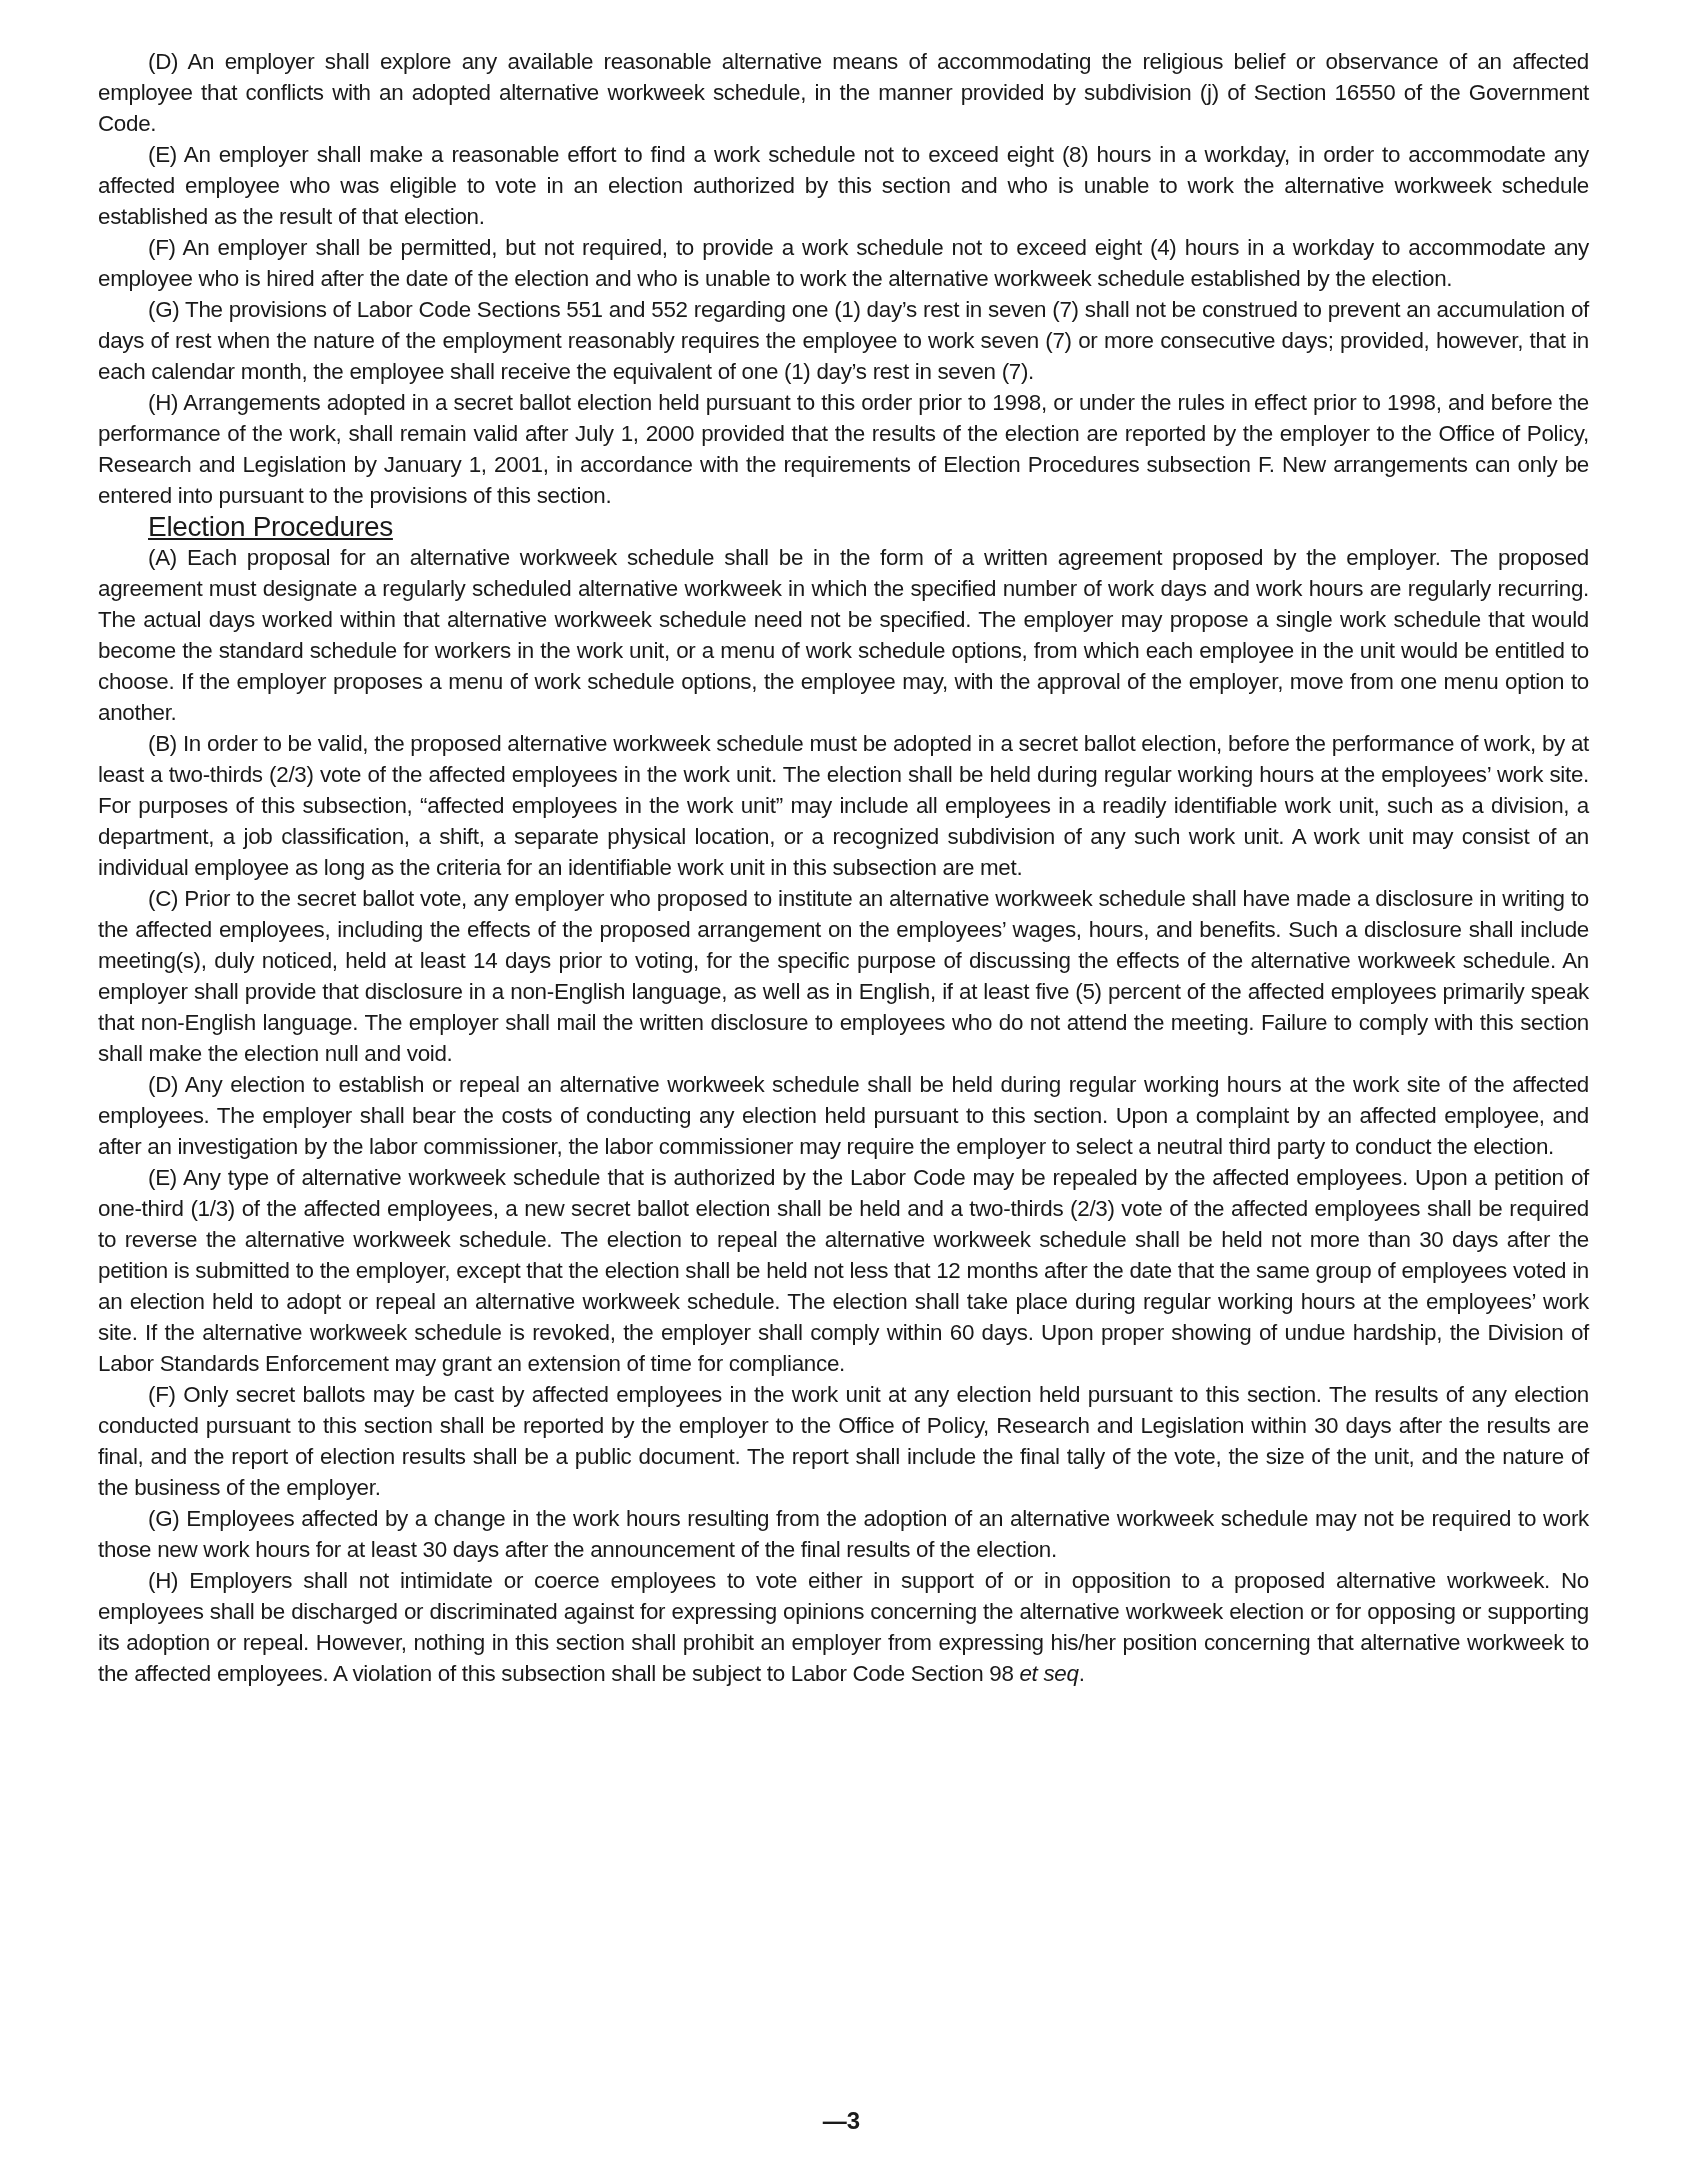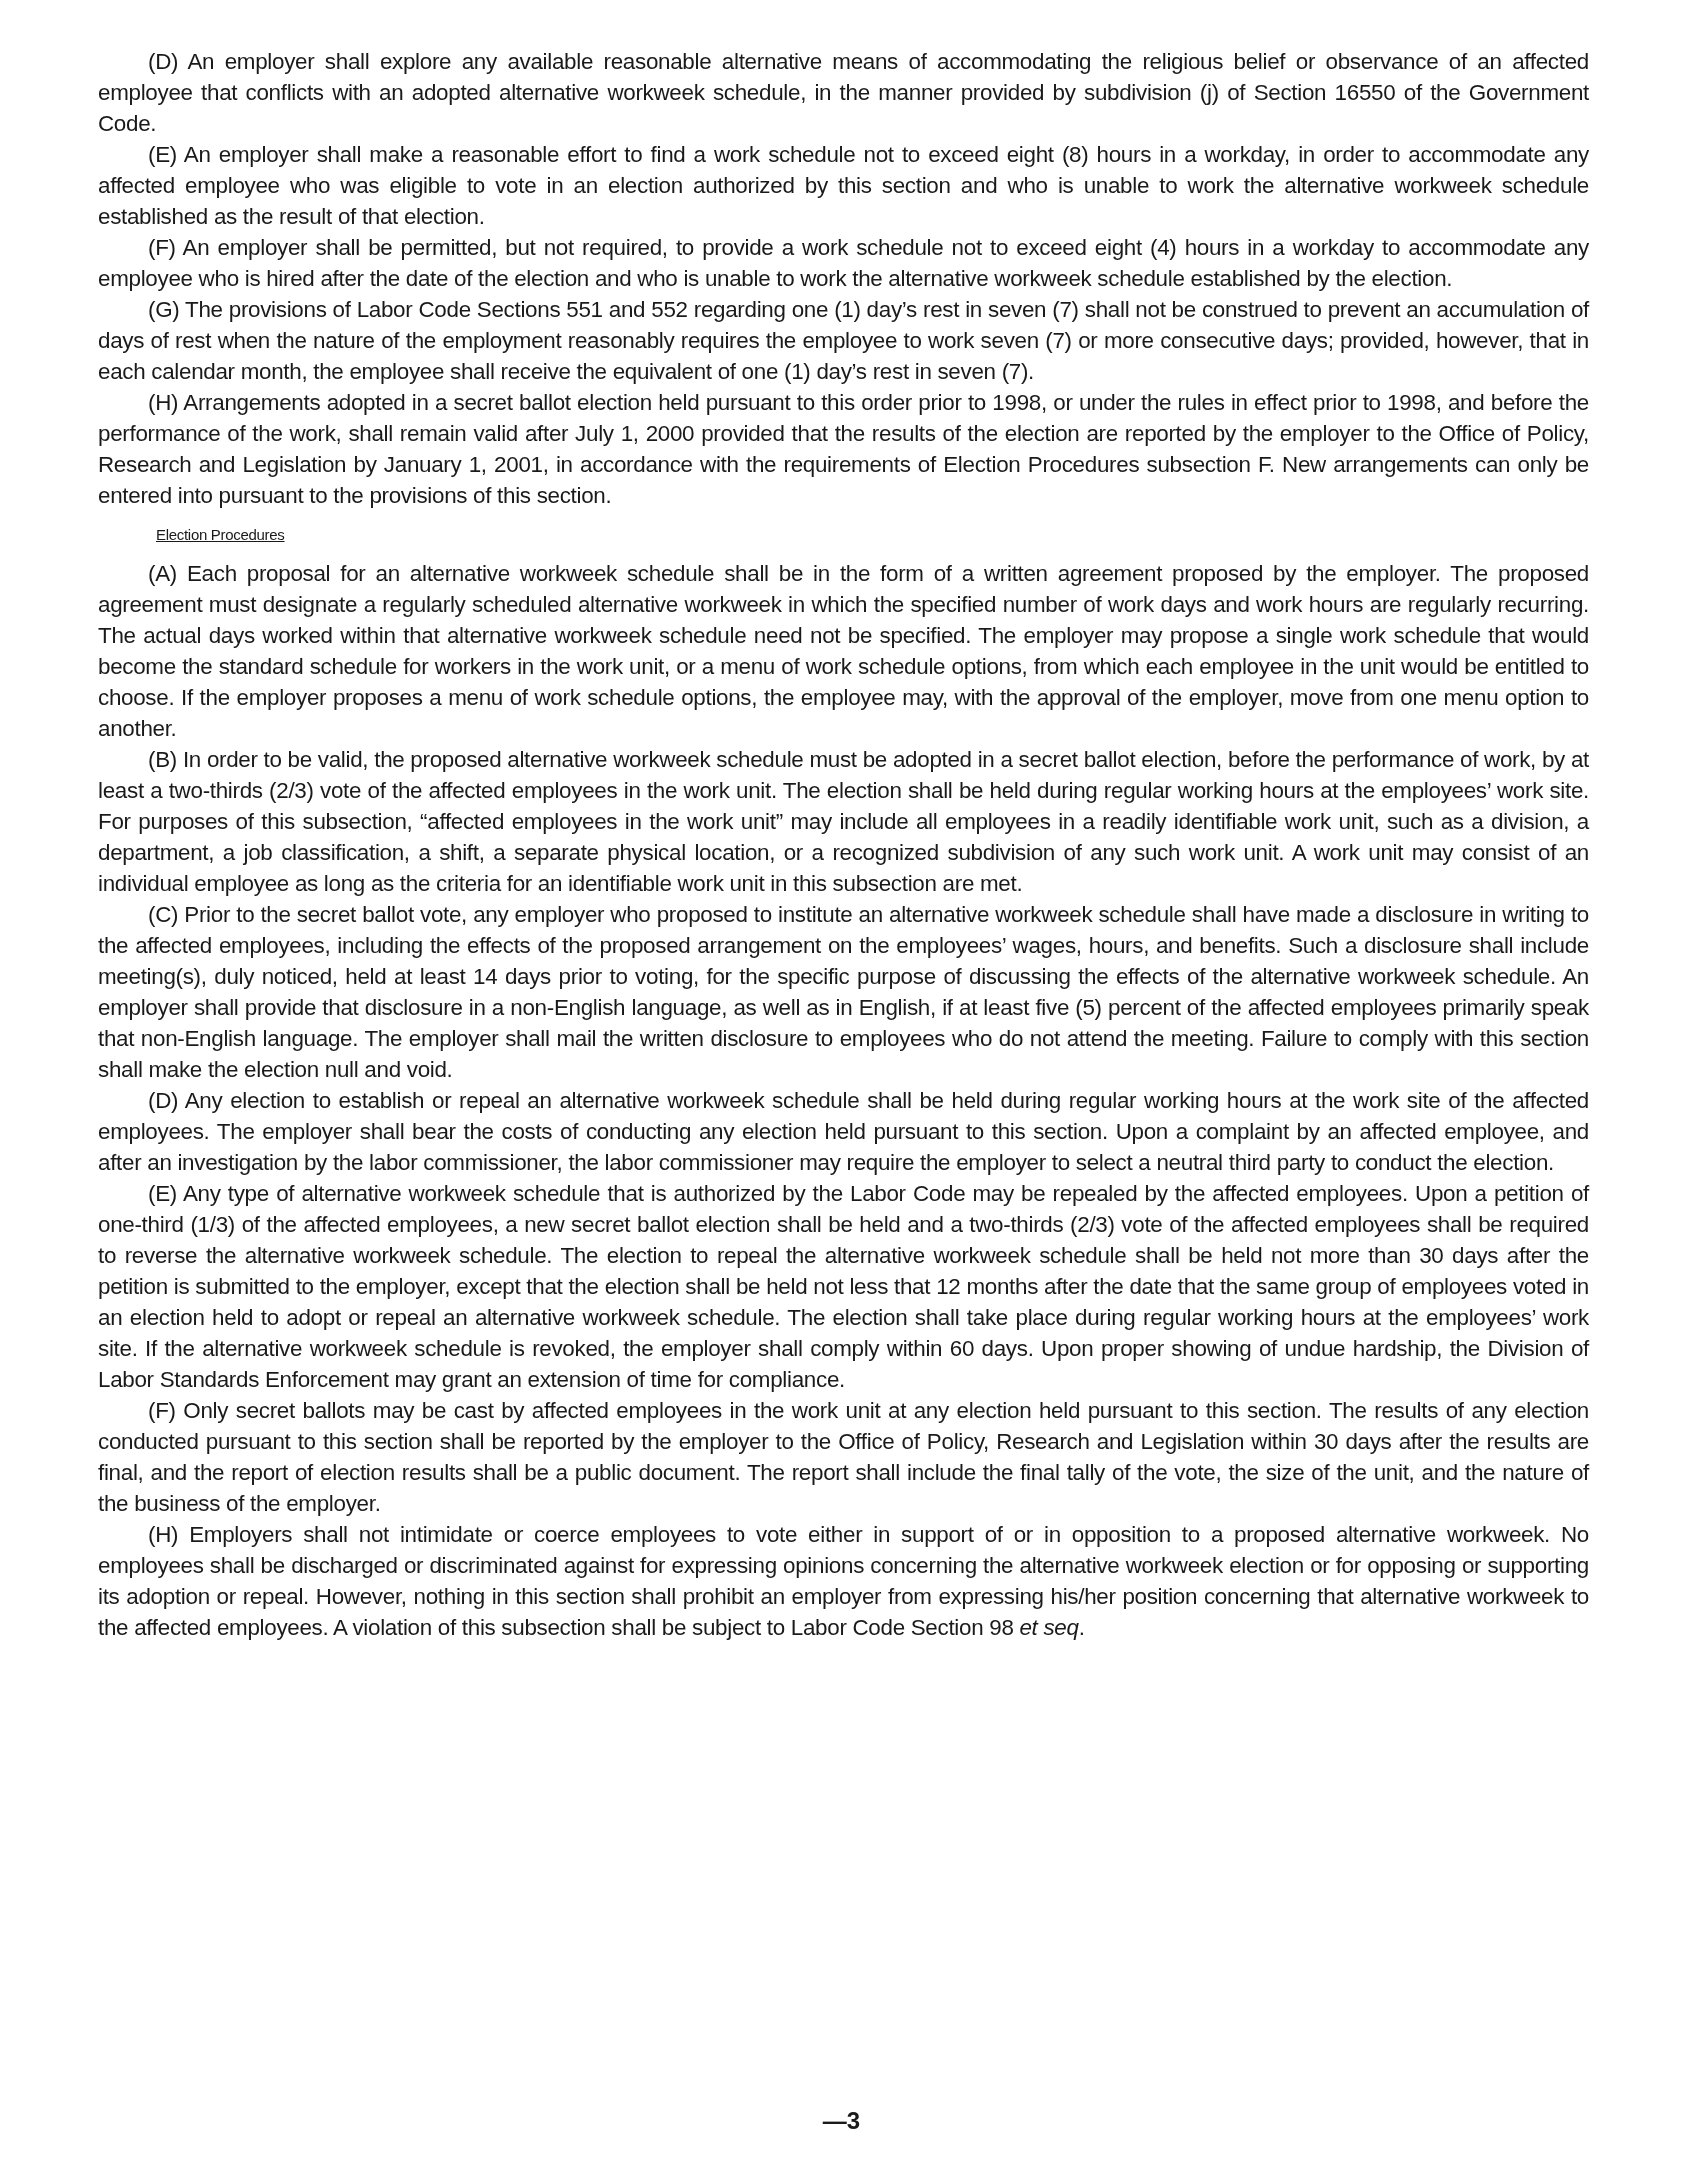--- a/index.html
+++ b/index.html
@@ -9,21 +9,21 @@
   }
   .page {
     position: absolute; left: 98px; top: 46px; width: 1491px;
   }
   .para {
     font-size: 22.4px; line-height: 31px; margin: 0;
     text-align: justify; text-indent: 50px;
     letter-spacing: -0.3px;
   }
   .heading {
-    font-size: 15px; line-height: 31px; margin: 8px; padding-left: 50px;
+    font-size: 28px; line-height: 31px; margin: 0; padding-left: 50px;
     text-decoration: underline; letter-spacing: -0.3px;
   }
   .ital { font-style: italic; }
   .pagenum {
     position: absolute; left: 0; right: 0; top: 2107px; text-align: center;
     font-size: 24px; font-weight: bold;
   }
 </style>
 </head>
 <body>
@@ -36,17 +36,18 @@
   <p class="para">(H) Arrangements adopted in a secret ballot election held pursuant to this order prior to 1998, or under the rules in effect prior to 1998, and before the performance of the work, shall remain valid after July 1, 2000 provided that the results of the election are reported by the employer to the Office of Policy, Research and Legislation by January 1, 2001, in accordance with the requirements of Election Procedures subsection F. New arrangements can only be entered into pursuant to the provisions of this section.</p>
 
   <p class="heading">Election Procedures</p>
 
   <p class="para">(A) Each proposal for an alternative workweek schedule shall be in the form of a written agreement proposed by the employer. The proposed agreement must designate a regularly scheduled alternative workweek in which the specified number of work days and work hours are regularly recurring. The actual days worked within that alternative workweek schedule need not be specified. The employer may propose a single work schedule that would become the standard schedule for workers in the work unit, or a menu of work schedule options, from which each employee in the unit would be entitled to choose. If the employer proposes a menu of work schedule options, the employee may, with the approval of the employer, move from one menu option to another.</p>
   <p class="para">(B) In order to be valid, the proposed alternative workweek schedule must be adopted in a secret ballot election, before the performance of work, by at least a two-thirds (2/3) vote of the affected employees in the work unit. The election shall be held during regular working hours at the employees’ work site. For purposes of this subsection, “affected employees in the work unit” may include all employees in a readily identifiable work unit, such as a division, a department, a job classification, a shift, a separate physical location, or a recognized subdivision of any such work unit. A work unit may consist of an individual employee as long as the criteria for an identifiable work unit in this subsection are met.</p>
   <p class="para">(C) Prior to the secret ballot vote, any employer who proposed to institute an alternative workweek schedule shall have made a disclosure in writing to the affected employees, including the effects of the proposed arrangement on the employees’ wages, hours, and benefits. Such a disclosure shall include meeting(s), duly noticed, held at least 14 days prior to voting, for the specific purpose of discussing the effects of the alternative workweek schedule. An employer shall provide that disclosure in a non-English language, as well as in English, if at least five (5) percent of the affected employees primarily speak that non-English language. The employer shall mail the written disclosure to employees who do not attend the meeting. Failure to comply with this section shall make the election null and void.</p>
   <p class="para">(D) Any election to establish or repeal an alternative workweek schedule shall be held during regular working hours at the work site of the affected employees. The employer shall bear the costs of conducting any election held pursuant to this section. Upon a complaint by an affected employee, and after an investigation by the labor commissioner, the labor commissioner may require the employer to select a neutral third party to conduct the election.</p>
   <p class="para">(E) Any type of alternative workweek schedule that is authorized by the Labor Code may be repealed by the affected employees. Upon a petition of one-third (1/3) of the affected employees, a new secret ballot election shall be held and a two-thirds (2/3) vote of the affected employees shall be required to reverse the alternative workweek schedule. The election to repeal the alternative workweek schedule shall be held not more than 30 days after the petition is submitted to the employer, except that the election shall be held not less that 12 months after the date that the same group of employees voted in an election held to adopt or repeal an alternative workweek schedule. The election shall take place during regular working hours at the employees’ work site. If the alternative workweek schedule is revoked, the employer shall comply within 60 days. Upon proper showing of undue hardship, the Division of Labor Standards Enforcement may grant an extension of time for compliance.</p>
   <p class="para">(F) Only secret ballots may be cast by affected employees in the work unit at any election held pursuant to this section. The results of any election conducted pursuant to this section shall be reported by the employer to the Office of Policy, Research and Legislation within 30 days after the results are final, and the report of election results shall be a public document. The report shall include the final tally of the vote, the size of the unit, and the nature of the business of the employer.</p>
+  <p class="para">(G) Employees affected by a change in the work hours resulting from the adoption of an alternative workweek schedule may not be required to work those new work hours for at least 30 days after the announcement of the final results of the election.</p>
   <p class="para"><span>(H) Employers shall not intimidate or coerce employees to vote either in support of or in opposition to a proposed alternative workweek. No employees shall be discharged or discriminated against for expressing opinions concerning the alternative workweek election or for opposing or supporting its adoption or repeal. However, nothing in this section shall prohibit an employer from expressing his/her position concerning that alternative workweek to the affected employees. A violation of this subsection shall be subject to Labor Code Section 98 </span><span class="ital">et seq</span><span>.</span></p>
 </div>
 
 <div class="pagenum">—3</div>
 
 
 </body></html>

